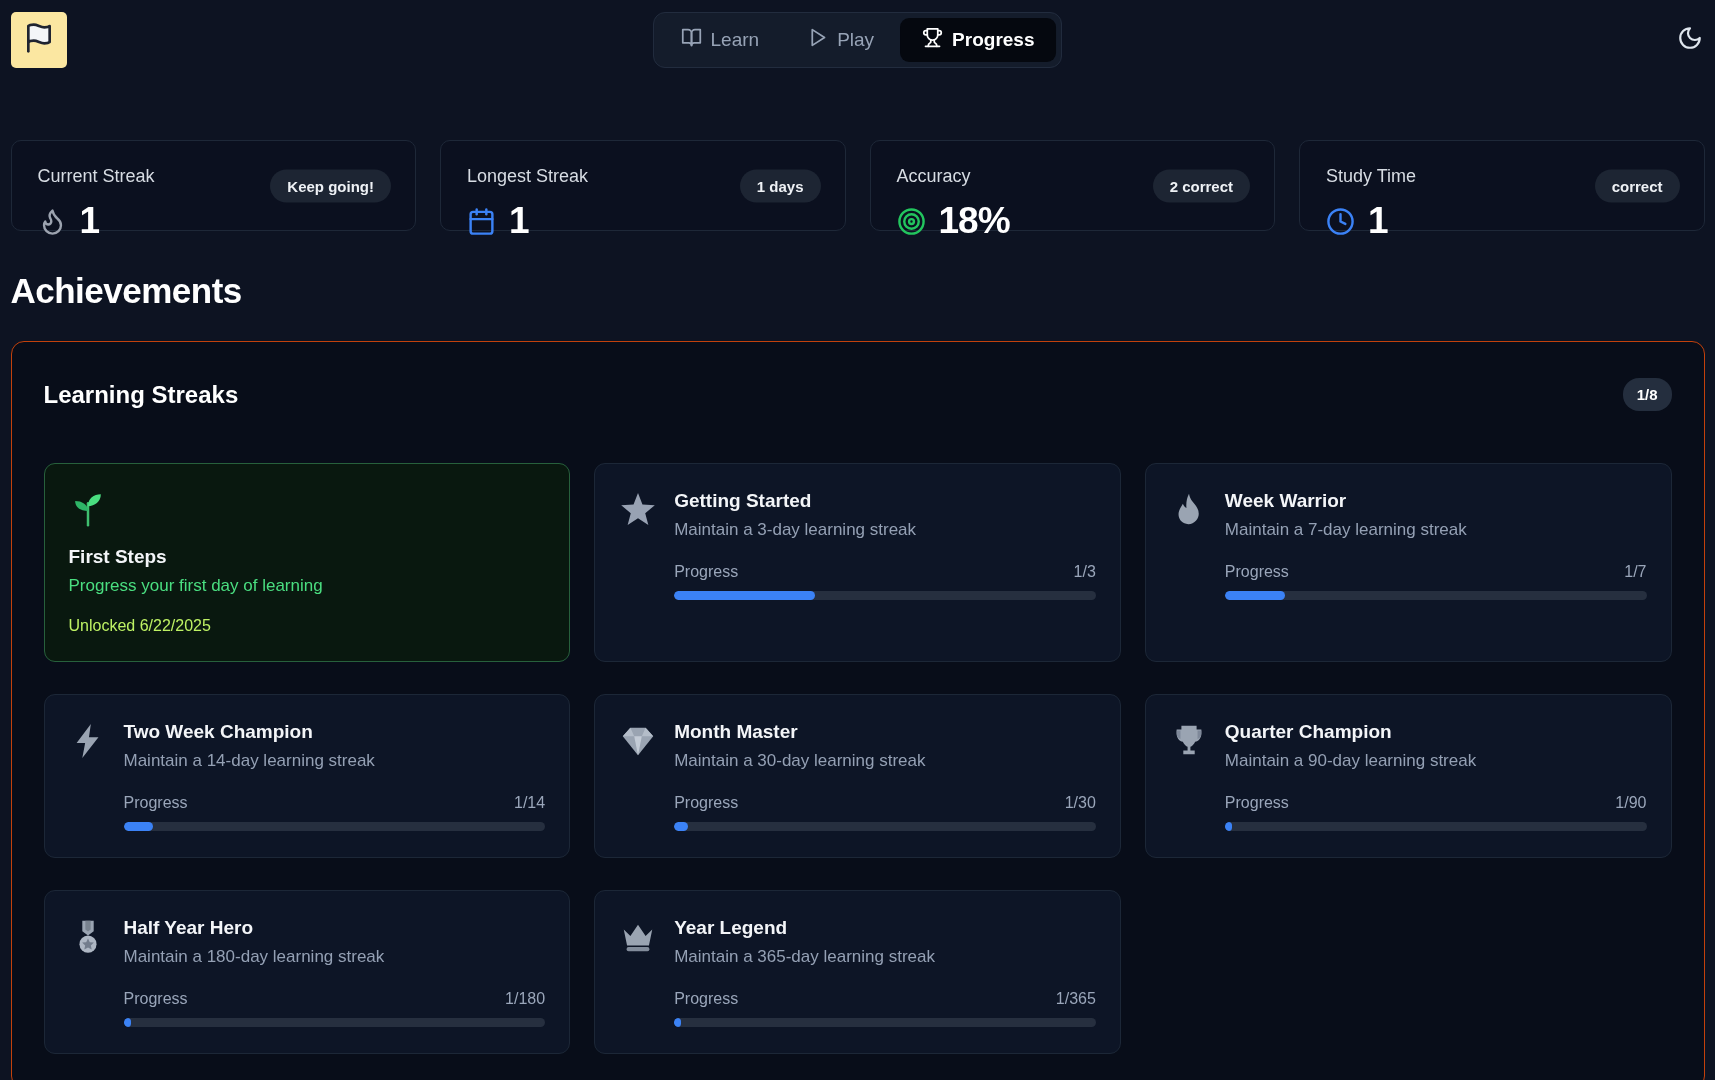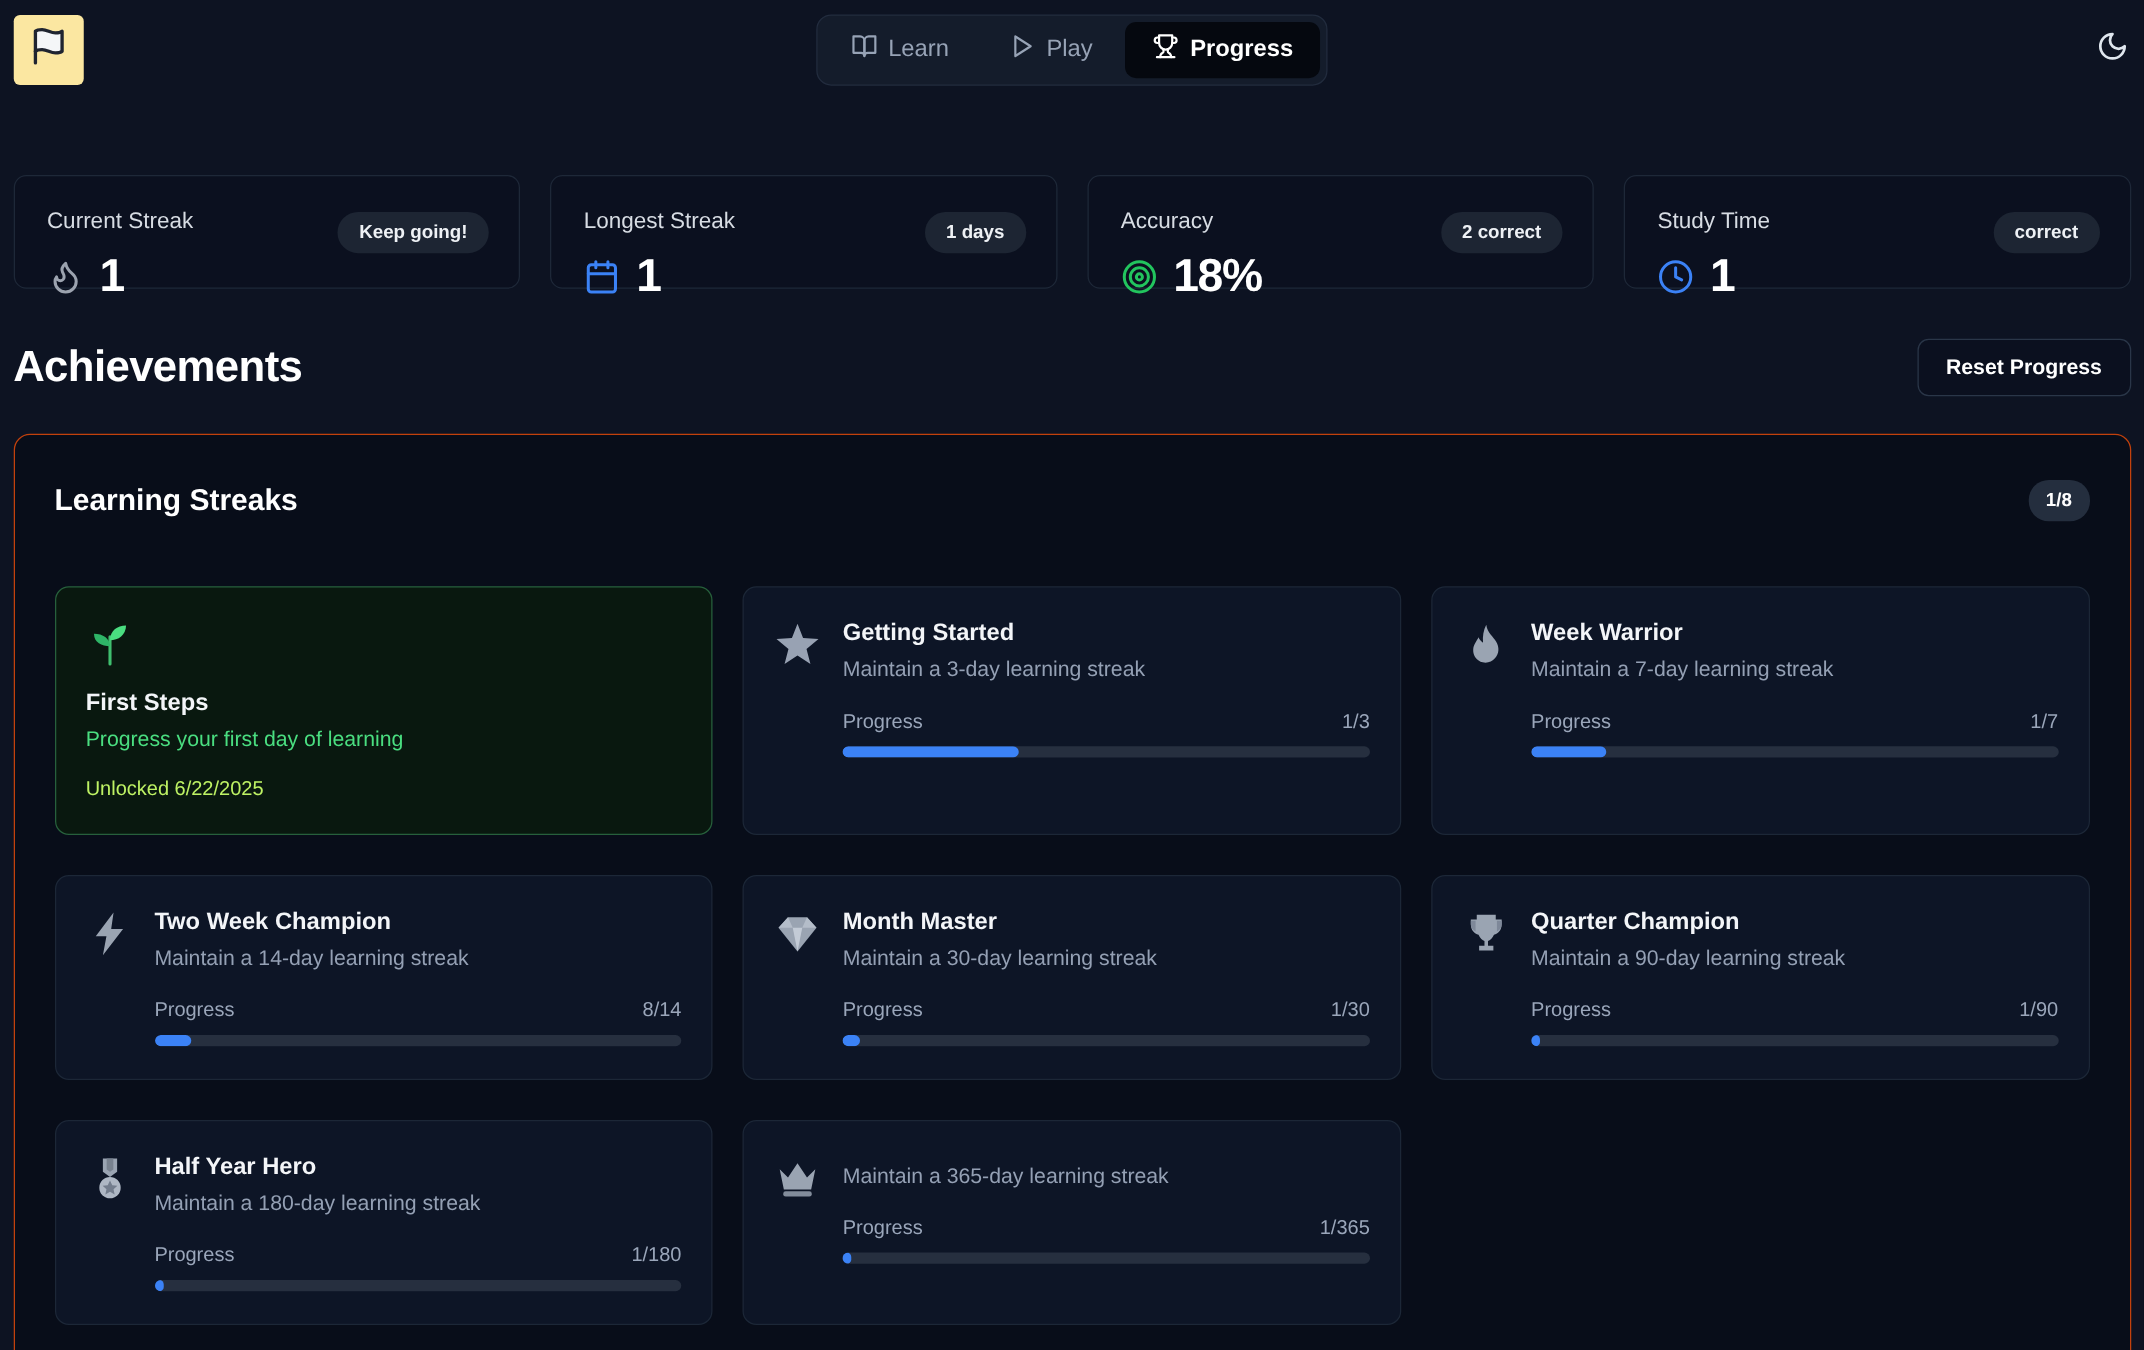--- a/index.html
+++ b/index.html
@@ -171,21 +171,20 @@
             </svg>
           </span>
       <span class="stat-value">1</span>
     </div>
     <span class="stat-badge">correct</span>
   </div>
 </div>
 
   <div class="ach-header">
     <h1 class="page-title">Achievements</h1>
-    <button class="reset-btn">Reset Progress</button>
   </div>
 
   <div class="section">
     <div class="section-header">
       <h2 class="section-title">Learning Streaks</h2>
       <span class="count-badge">1/8</span>
     </div>
     <div class="grid" id="grid">
   <div class="ach-card unlocked">
     <span class="ach-icon"><svg viewBox="0 0 40 40">
@@ -240,21 +239,21 @@
   <div class="ach-card">
     <span class="ach-icon"><svg viewBox="0 0 40 40">
               <path d="M23 2 L8 22 L17 22 L14 38 L31 16 L21 16 Z" fill="#9aa4b2"></path>
             </svg></span>
     <div class="ach-body">
       <div class="ach-title">Two Week Champion</div>
       <div class="ach-desc">Maintain a 14-day learning streak</div>
 
       <div class="progress-row">
         <span>Progress</span>
-        <span>8/14</span>
+        <span>1/14</span>
       </div>
       <div class="bar">
         <div class="fill" style="width: 7.1%;"></div>
       </div>
     </div>
   </div>
 
   <div class="ach-card">
     <span class="ach-icon"><svg viewBox="0 0 40 40">
               <path d="M12 6 L28 6 L36 15 L20 35 L4 15 Z" fill="#9aa4b2"></path>
@@ -315,20 +314,21 @@
       </div>
     </div>
   </div>
 
   <div class="ach-card">
     <span class="ach-icon"><svg viewBox="0 0 40 40">
               <path d="M5 12 L12 19 L20 7 L28 19 L35 12 L31.5 29 H8.5 Z" fill="#9aa4b2"></path>
               <rect x="8" y="30.5" width="24" height="4.5" rx="2" fill="#828c9b"></rect>
             </svg></span>
     <div class="ach-body">
+      <div class="ach-title">Year Legend</div>
       <div class="ach-desc">Maintain a 365-day learning streak</div>
 
       <div class="progress-row">
         <span>Progress</span>
         <span>1/365</span>
       </div>
       <div class="bar">
         <div class="fill" style="width: 0.3%;"></div>
       </div>
     </div>

